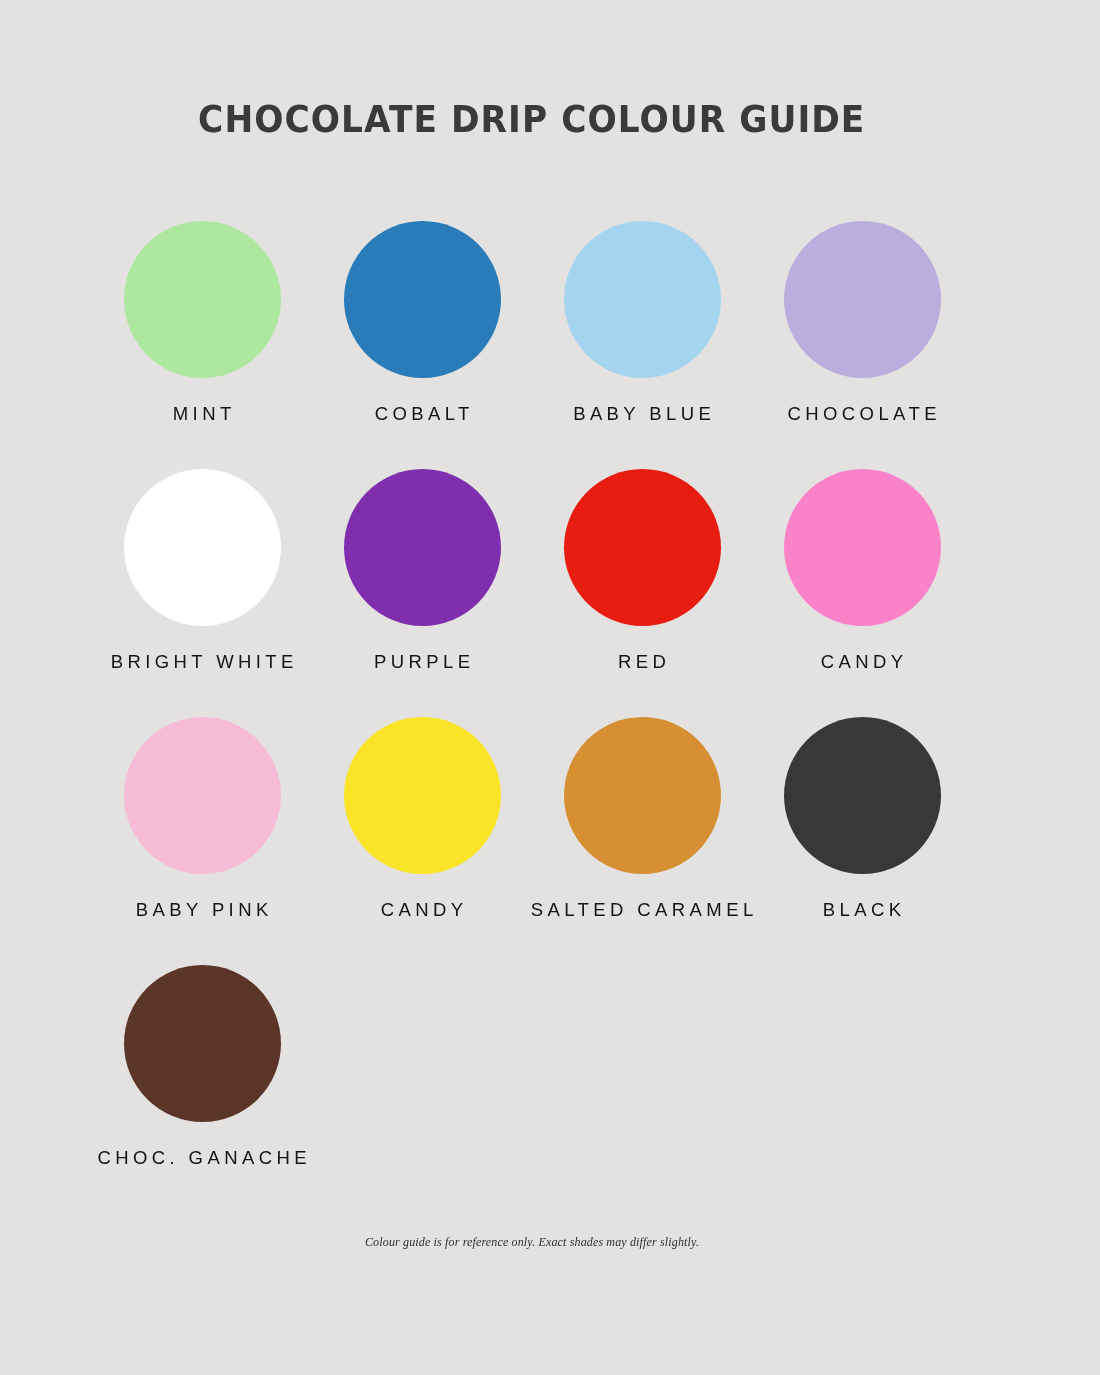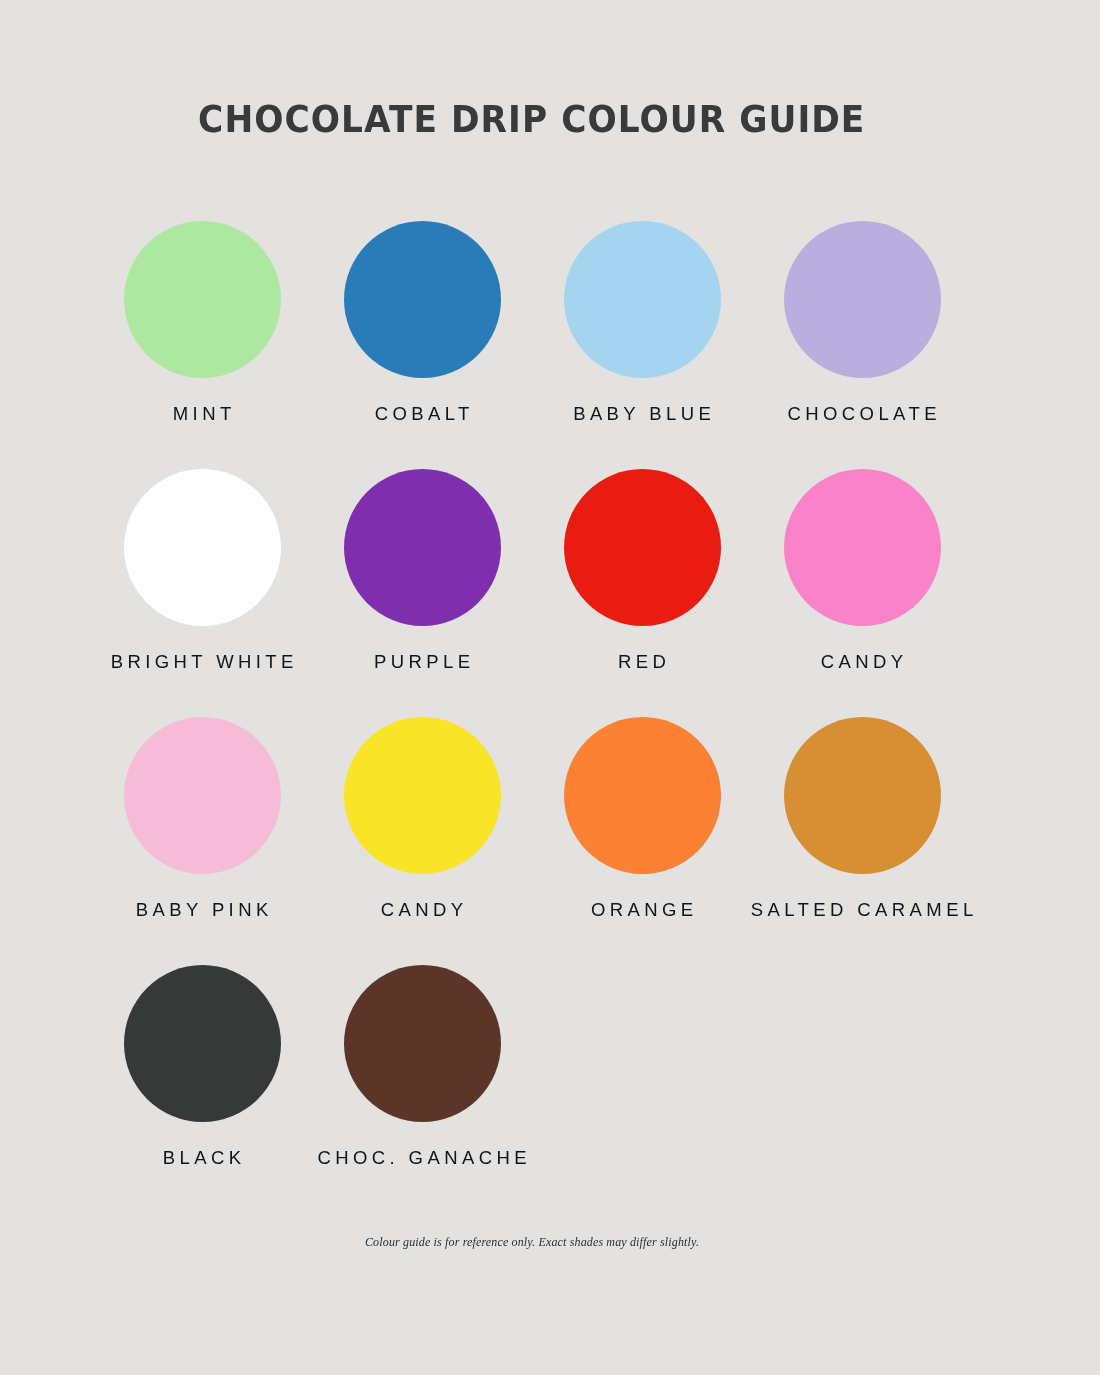--- a/index.html
+++ b/index.html
@@ -122,24 +122,20 @@
       </div>
       <div class="swatch-cell">
         <div class="swatch-dot" style="background: rgb(246, 188, 214);"></div>
         <div class="swatch-label">BABY PINK</div>
       </div>
       <div class="swatch-cell">
         <div class="swatch-dot" style="background: rgb(249, 228, 40);"></div>
         <div class="swatch-label">CANDY</div>
       </div>
       <div class="swatch-cell">
-        <div class="swatch-dot" style="background: rgb(251, 130, 52);"></div>
-        <div class="swatch-label">ORANGE</div>
-      </div>
-      <div class="swatch-cell">
         <div class="swatch-dot" style="background: rgb(214, 143, 51);"></div>
         <div class="swatch-label">SALTED CARAMEL</div>
       </div>
       <div class="swatch-cell">
         <div class="swatch-dot" style="background: rgb(55, 56, 56);"></div>
         <div class="swatch-label">BLACK</div>
       </div>
       <div class="swatch-cell">
         <div class="swatch-dot" style="background: rgb(92, 53, 41);"></div>
         <div class="swatch-label">CHOC. GANACHE</div>

